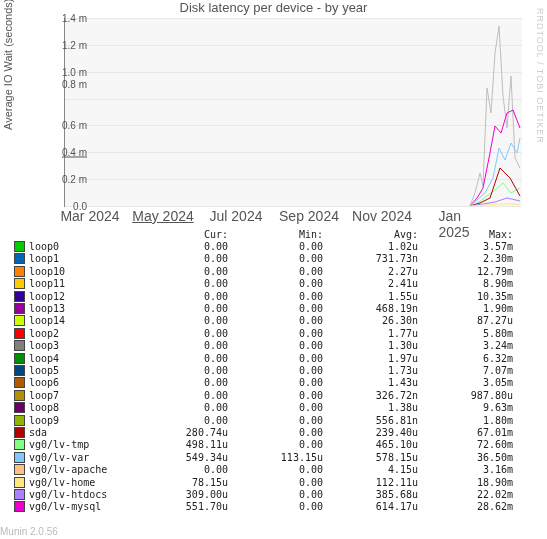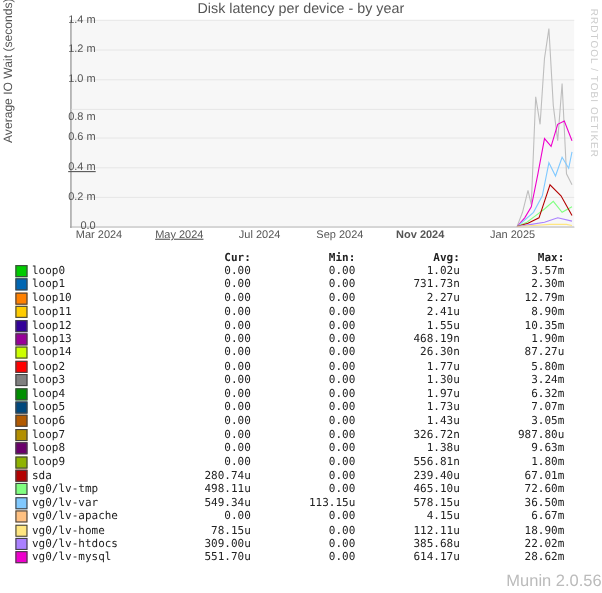--- a/index.html
+++ b/index.html
@@ -3,30 +3,30 @@
 <meta charset="utf-8">
 <style>
 body{margin:0;font-family:sans-serif;font-size:11px;background:#fff;color:#333;width:547px}
 .container{position:relative;width:547px;height:539px;background:#fff}
 .title{text-align:center;font-size:13px;color:#555;padding-top:0}
 .ylabel{position:absolute;left:2px;top:130px;transform:rotate(-90deg);transform-origin:left top;font-size:11px;color:#555;white-space:nowrap}
 .watermark{position:absolute;right:2px;top:8px;writing-mode:vertical-rl;font-size:9px;color:#ccc;letter-spacing:1px}
 .plot{position:absolute;left:64px;top:18px;width:457px;height:188px;border-left:1px solid #888;border-bottom:1px solid #888;background:#f7f7f7}
 .grid-h{position:absolute;left:0;width:100%;border-top:1px solid #e8e8e8}
 .ytick{position:absolute;right:460px;font-size:10px;color:#555;transform:translateY(-50%)}
-.xtick{position:absolute;top:208px;font-size:10px;color:#555;transform:translateX(-50%)}
+.xtick{position:absolute;top:208px;font-size:14px;color:#555;transform:translateX(-50%)}
 .xticks{position:absolute;left:64px;top:0;width:457px}
 .legend{position:absolute;left:14px;top:228px;width:520px;font-family:monospace;font-size:10px;color:#222}
 .lh,.lr{display:flex;align-items:center;height:12.4px}
-.lh{font-weight:bold}
+.lh{font-weight:normal}
 .sw{width:9px;height:9px;margin-right:4px;border:1px solid #444;flex-shrink:0}
 .dn{width:104px}
 .c{width:95px;text-align:right}
 .footer{position:absolute;bottom:28px;right:10px;font-family:monospace;font-size:10px;color:#222}
-.munin{position:absolute;bottom:2px;left:0;width:100%;text-align:right;font-size:15px;color:#bbb}
+.munin{position:absolute;bottom:2px;left:0;width:100%;text-align:left;font-size:10px;color:#bbb}
 svg.lines{position:absolute;left:0;top:0;width:100%;height:100%}
 </style>
 </head>
 <body>
 
 <div class="container">
   <div class="title">Disk latency per device - by year</div>
   <div class="ylabel">Average IO Wait (seconds)</div>
   <div class="watermark">RRDTOOL / TOBI OETIKER</div>
 
@@ -49,31 +49,31 @@
       <polyline points="405,188 415,185 425,180 435,150 445,160 455,178" stroke="#b30000" fill="none" stroke-width="1"></polyline>
       <polyline points="405,188 418,186 430,184 442,180 455,183" stroke="#aa80ff" fill="none" stroke-width="1"></polyline>
       <polyline points="405,188 420,187 435,186 450,186 455,187" stroke="#ffe680" fill="none" stroke-width="1"></polyline>
     </svg>
   </div>
   <div id="yticks">
       <div class="ytick" style="top: 206px;">0.0</div>
       <div class="ytick" style="top: 179.143px;">0.2 m</div>
       <div class="ytick" style="top: 152.286px; text-decoration: underline;">0.4 m</div>
       <div class="ytick" style="top: 125.429px;">0.6 m</div>
-      <div class="ytick" style="top: 107px;">0.8 m</div>
+      <div class="ytick" style="top: 84px;">0.8 m</div>
       <div class="ytick" style="top: 71.7143px;">1.0 m</div>
       <div class="ytick" style="top: 44.8571px; text-align: center;">1.2 m</div>
       <div class="ytick" style="top: 18px;">1.4 m</div>
     </div>
   <div class="xticks" id="xticks">
       <div class="xtick" style="left: 26px;">Mar 2024</div>
       <div class="xtick" style="left: 99px; text-decoration: underline;">May 2024</div>
       <div class="xtick" style="left: 172px;">Jul 2024</div>
       <div class="xtick" style="left: 245px;">Sep 2024</div>
-      <div class="xtick" style="left: 318px; font-weight: bold;">Nov 2024</div>
+      <div class="xtick" style="left: 318px;">Nov 2024</div>
       <div class="xtick" style="left: 402px;">Jan 2025</div>
     </div>
 
   <div class="legend">
     <div class="lh">
       <span class="sw" style="visibility:hidden"></span>
       <span class="dn"></span>
       <span class="c">Cur:</span>
       <span class="c">Min:</span>
       <span class="c">Avg:</span>
@@ -223,21 +223,21 @@
           <span class="c">113.15u</span>
           <span class="c">578.15u</span>
           <span class="c">36.50m</span>
         </div>
         <div class="lr">
           <span class="sw" style="background:#ffc080"></span>
           <span class="dn">vg0/lv-apache</span>
           <span class="c">0.00</span>
           <span class="c">0.00</span>
           <span class="c">4.15u</span>
-          <span class="c">6.67m</span>
+          <span class="c">3.16m</span>
         </div>
         <div class="lr">
           <span class="sw" style="background:#ffe680"></span>
           <span class="dn">vg0/lv-home</span>
           <span class="c">78.15u</span>
           <span class="c">0.00</span>
           <span class="c">112.11u</span>
           <span class="c">18.90m</span>
         </div>
         <div class="lr">

